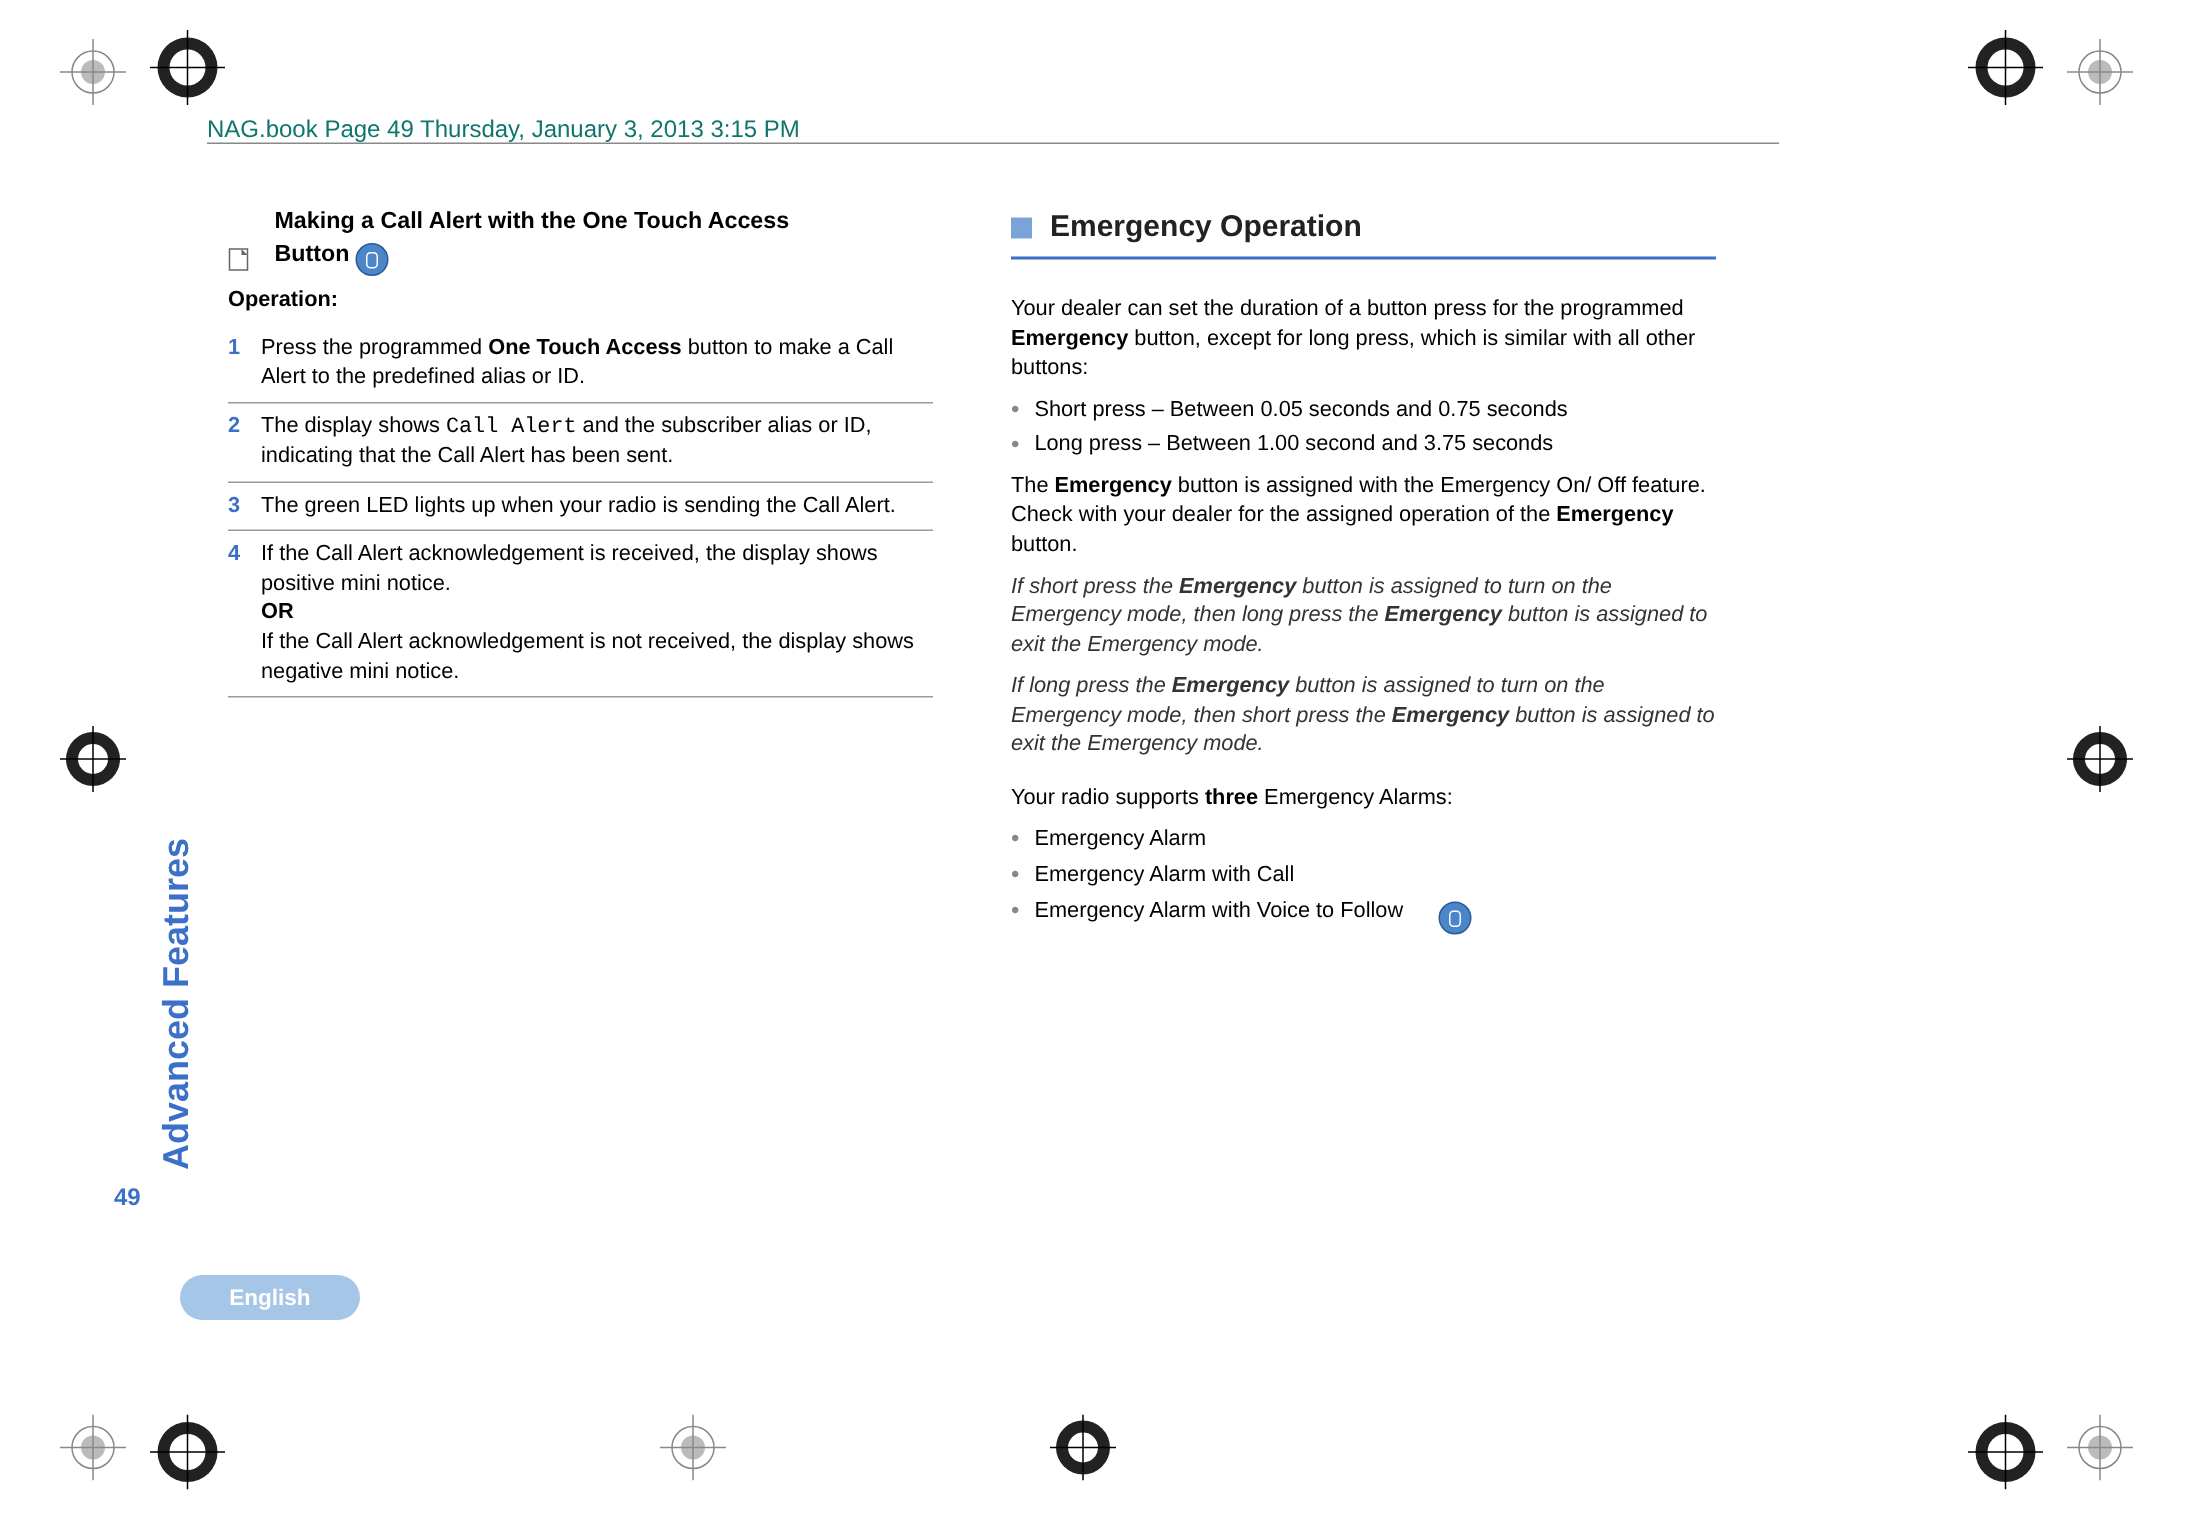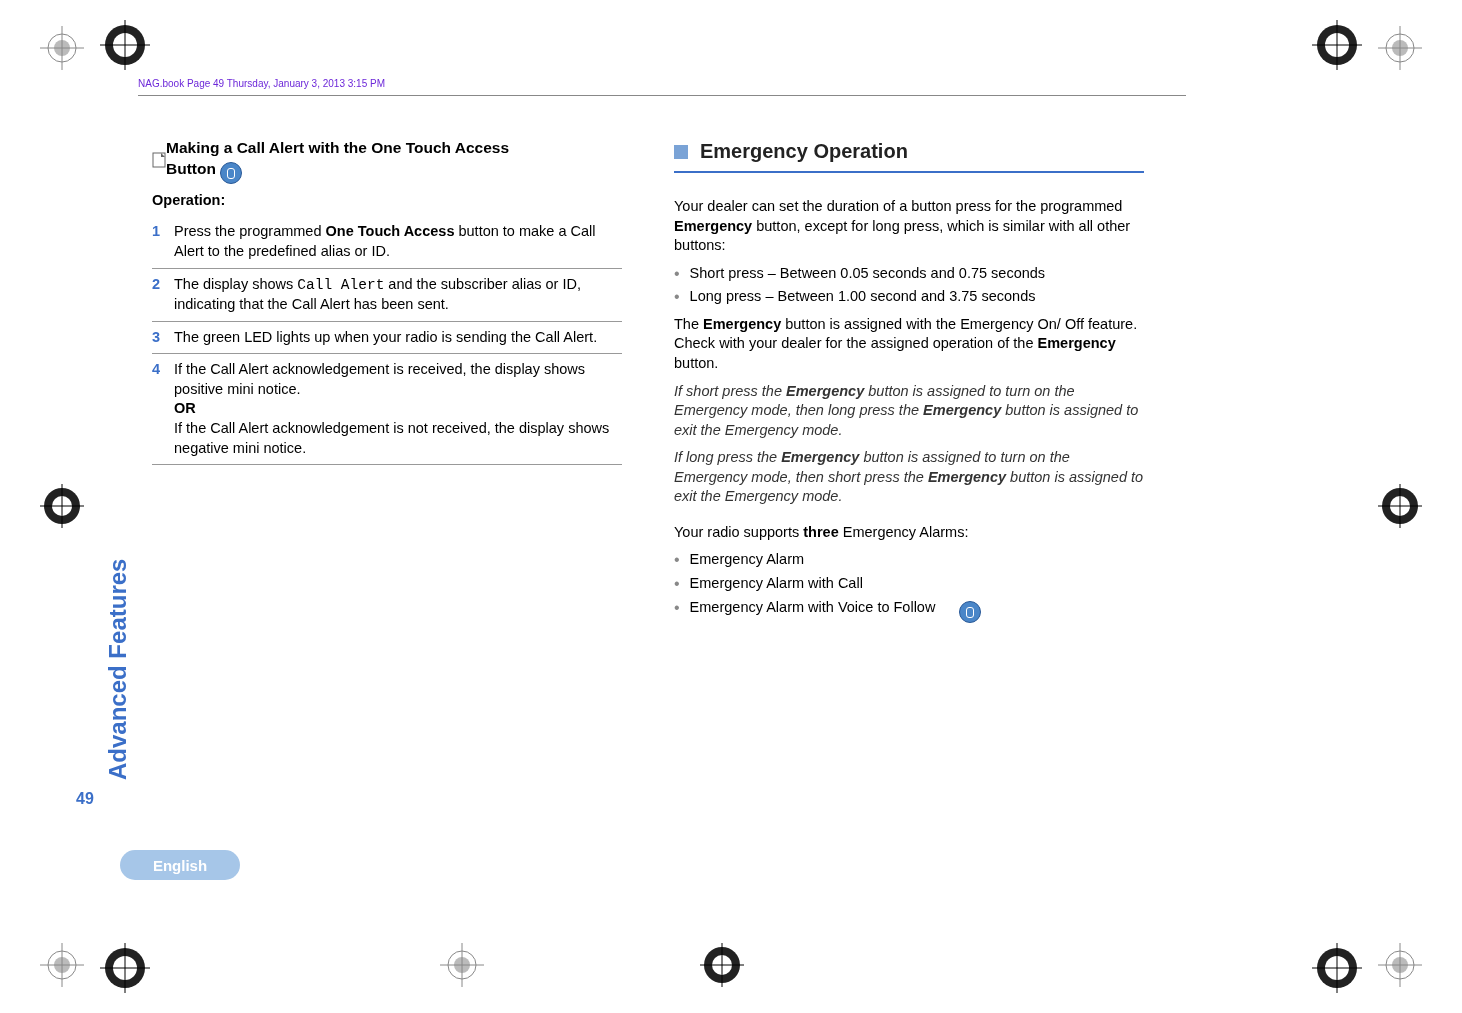--- a/index.html
+++ b/index.html
@@ -37,22 +37,22 @@
   }
   .ct-tl  { top: 20px;  left: 100px; }
   .ct-tr  { top: 20px;  right: 100px; }
   .ct-bl  { bottom: 20px; left: 100px; }
   .ct-br  { bottom: 20px; right: 100px; }
 
   .header-line {
     position: absolute;
     top: 78px;
     left: 138px;
-    font-size: 10px;
-    color: #6d28d9;
+    font-size: 16px;
+    color: #0f766e;
   }
   .header-rule {
     position: absolute;
     top: 95px;
     left: 138px;
     width: 1048px;
     border-top: 1px solid #888;
   }
 
   .page {
@@ -114,22 +114,22 @@
     line-height: 1.35;
   }
   .col-left  { left: 80px; }
   .col-right { left: 602px; }
 
   .subsection-title {
     font-weight: bold;
     font-size: 15.5px;
     margin-bottom: 10px;
     display: flex;
-    align-items: center;
-    gap: 0;
+    align-items: flex-end;
+    gap: 17px;
   }
   .note-icon {
     width: 14px;
     height: 16px;
     display: inline-block;
     margin-top: 2px;
   }
   .note-icon svg { display: block; }
 
   .nm-icon {

